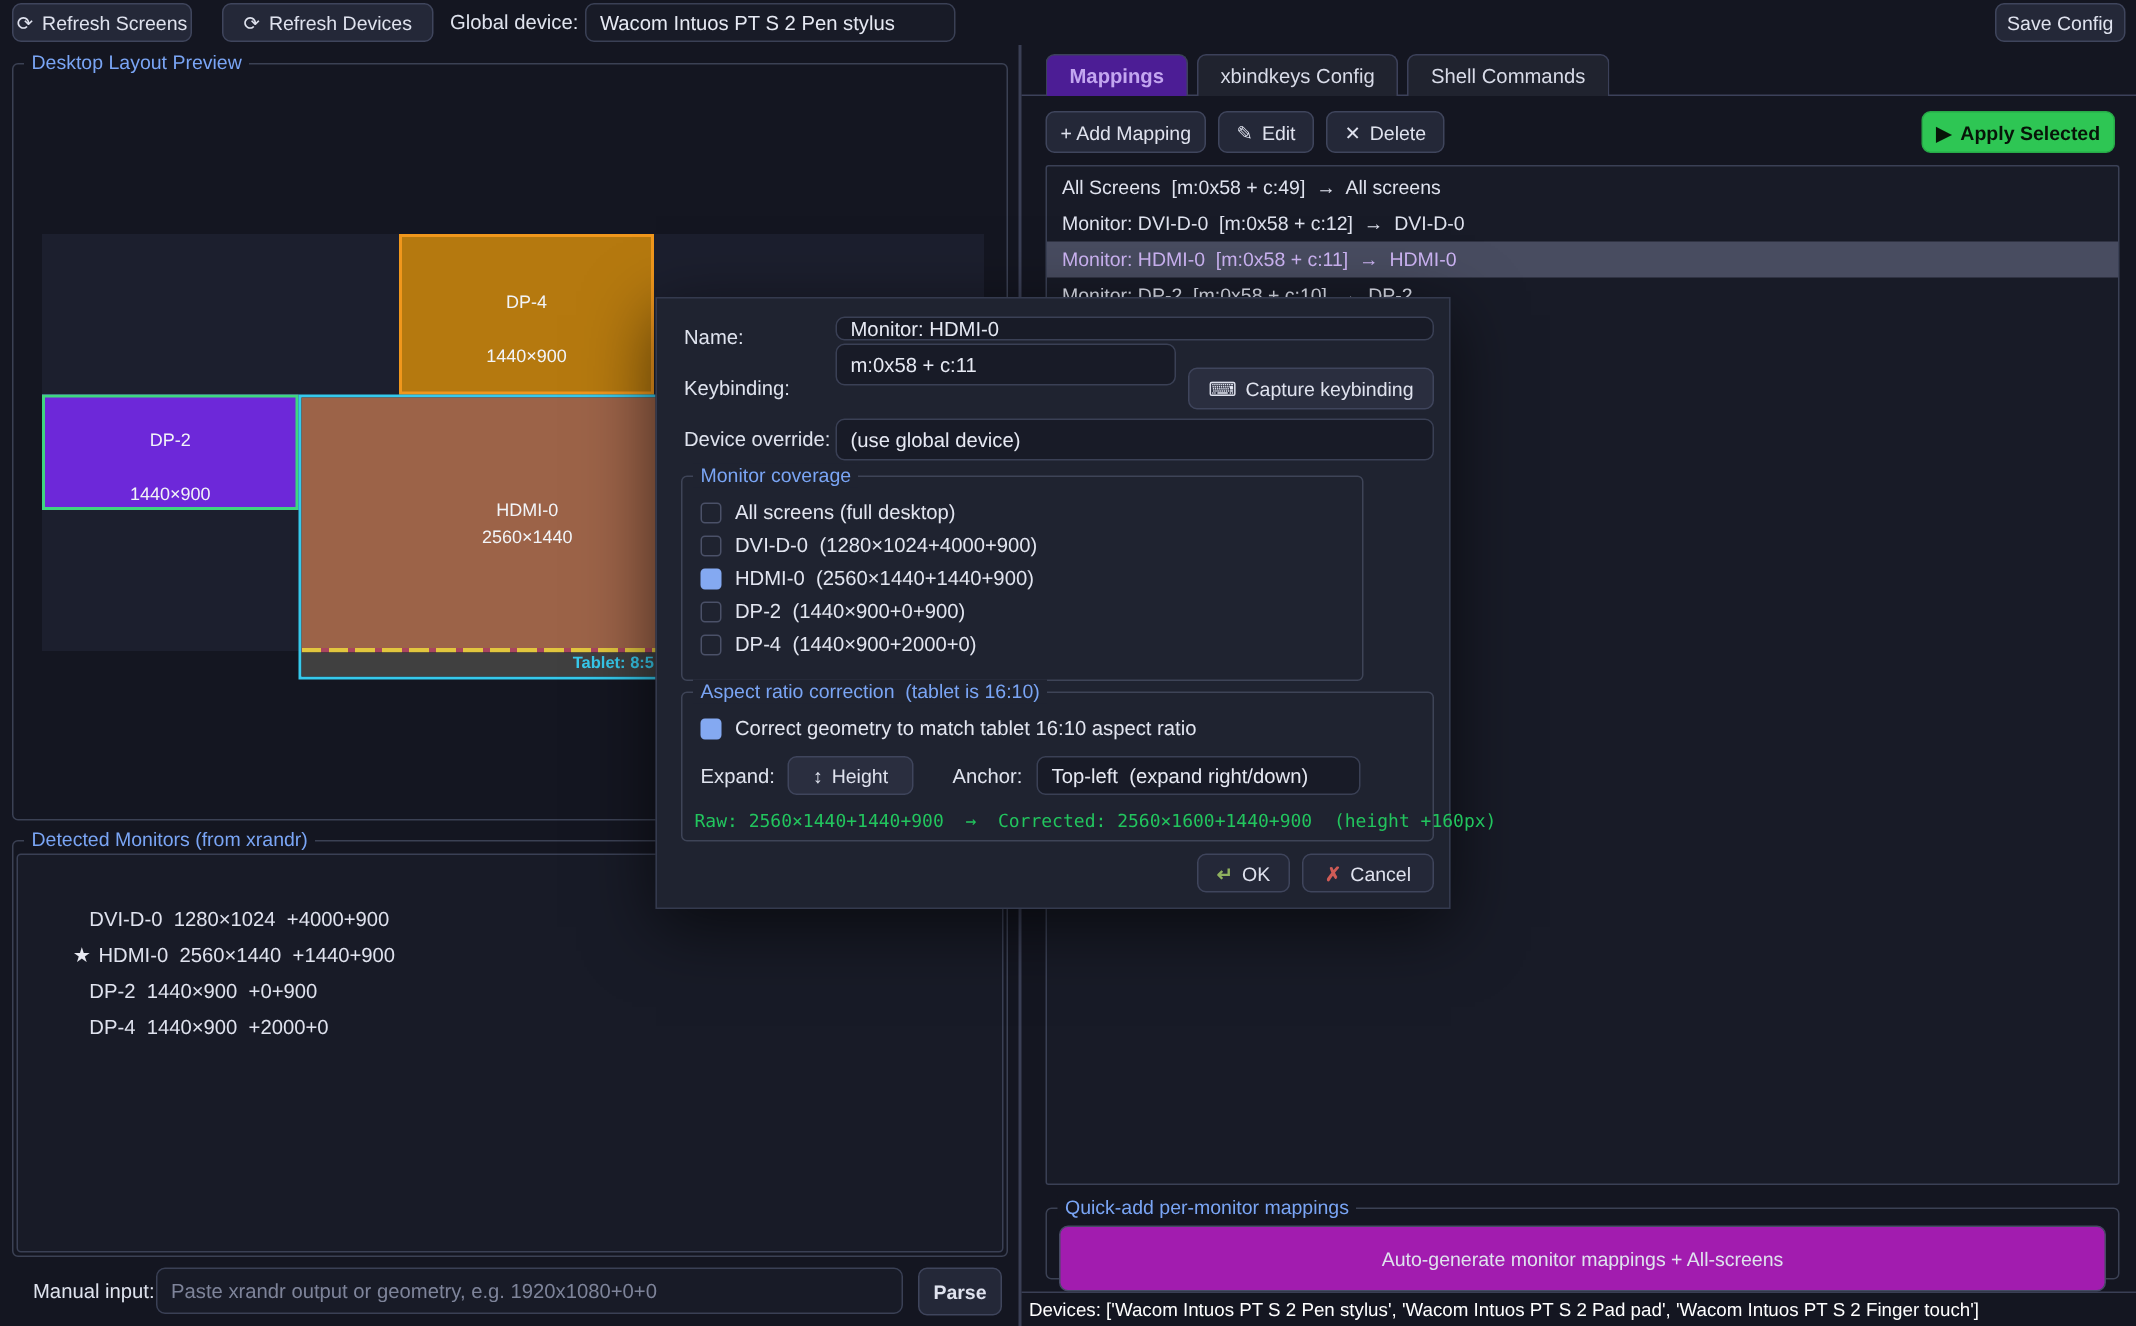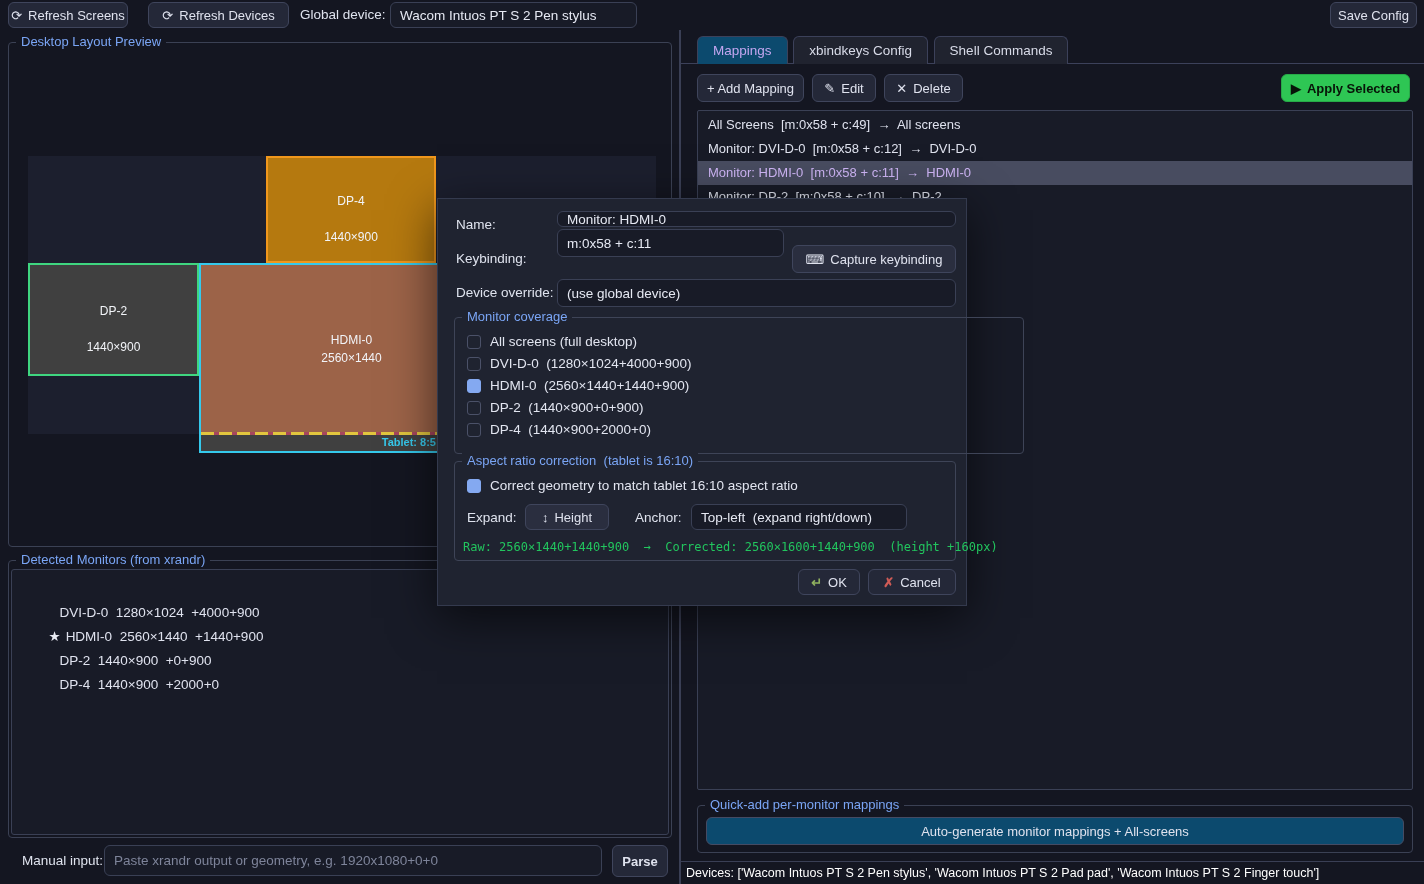--- a/index.html
+++ b/index.html
@@ -60,21 +60,21 @@
   }
   .drow .star { color:#e8eaf2; margin-right:5px; }
 
   
   .tab {
     position:relative; display:inline-block; padding:0 15px; height:28px;
     line-height:27px; font-size:13.5px; color:#d8dbe8;
     background:#20232f; border:1px solid #3c415a; border-bottom:none;
     border-radius:6px 6px 0 0; margin-right:2px; cursor:pointer;
   }
-  .tab.active { background:#0c4a6e; color:#c3a6f0; }
+  .tab.active { background:#4c1d95; color:#c3a6f0;font-weight:bold; }
 
   
   .dialog {
     position:absolute; left:437px; top:198px; width:530px; height:408px;
     background:#1f2330; border:1px solid #343a4e; 
     box-shadow:0 12px 44px rgba(0,0,0,.6); z-index:50;
   }
   .dialog .flabel { position:absolute; font-size:13.5px; color:#dfe3ee; line-height:28px; }
   .dialog .fieldset { border-color:#3e4457; }
   .dialog .legend { background:#1f2330; }
@@ -116,21 +116,21 @@
 
   <div class="abs" style="left:19px;top:113px;width:628px;height:278px;background:#1c1f2e;">
 
     <div class="mon" style="left:238px;top:0;width:170px;height:107px;background:#b5790f;border:2px solid #f0971c;">
       <div class="mlabel">
         <span>DP-4</span><br>
         <span>1440×900</span>
       </div>
     </div>
 
-    <div class="mon" style="left:0;top:107px;width:171px;height:113px;background:#404040;border:2px solid #3fd680;">
+    <div class="mon" style="left:0;top:107px;width:171px;height:77px;background:#6d28d9;border:2px solid #3fd680;">
       <div class="mlabel">
         <span>DP-2</span><br>
         <span>1440×900</span>
       </div>
     </div>
 
     <div class="abs" style="left:476px;top:107px;width:152px;height:122px;background:#6d5aa8;border:2px solid #a78bfa;display:flex;align-items:center;justify-content:center;text-align:center;font-size:12px;color:#f2f4f8;line-height:1.5;">
       <div class="mlabel">
         <span>DVI-D-0</span><br>
         <span>1280×1024</span>
@@ -212,21 +212,21 @@
 
 <div class="abs" style="left:697px;top:110px;width:716px;height:680px;background:#181b27;border:1px solid #3a4055;border-radius:2px;padding-top:2px;">
   <div class="lrow">All Screens  [m:0x58 + c:49]  →  All screens</div>
   <div class="lrow">Monitor: DVI-D-0  [m:0x58 + c:12]  →  DVI-D-0</div>
   <div class="lrow selected">Monitor: HDMI-0  [m:0x58 + c:11]  →  HDMI-0</div>
   <div class="lrow">Monitor: DP-2  [m:0x58 + c:10]  →  DP-2</div>
 </div>
 
 <div class="fieldset" style="left:697px;top:805px;width:716px;height:48px;">
   <div class="legend">Quick-add per-monitor mappings</div>
-  <div class="btn abs" style="left:8px;top:11px;right:8px;height:28px;background:#0c4a6e;border-color:#454b63;">
+  <div class="btn abs" style="left:8px;top:11px;right:8px;height:44px;background:#a21caf;border-color:#454b63;">
     <span>Auto-generate monitor mappings + All-screens</span>
   </div>
 </div>
 
 <div class="statusbar">Devices: ['Wacom Intuos PT S 2 Pen stylus', 'Wacom Intuos PT S 2 Pad pad', 'Wacom Intuos PT S 2 Finger touch']</div>
 
 <div class="dialog">
 
   <span class="flabel" style="left:18px;top:12px;">Name:</span>
   <div class="abs" style="left:119px;top:12px;width:399px;height:16px;">
@@ -240,21 +240,21 @@
   <div class="btn abs" style="left:354px;top:46px;width:164px;height:28px;background:#2a2e3f;">
     <span class="ic">⌨</span>
     <span>Capture keybinding</span>
   </div>
 
   <span class="flabel" style="left:18px;top:80px;">Device override:</span>
   <div class="abs" style="left:119px;top:80px;width:399px;height:28px;">
     <input class="input" value="(use global device)" style="">
   </div>
 
-  <div class="fieldset" style="left:16px;top:118px;width:570px;height:137px;text-decoration:underline;">
+  <div class="fieldset" style="left:16px;top:118px;width:455px;height:137px;text-decoration:underline;">
     <div class="legend">Monitor coverage</div>
     <div class="cbrow" style="left:12px;top:16px;">
       <span class="cb"></span>
       <span>All screens (full desktop)</span>
     </div>
     <div class="cbrow" style="left:12px;top:38px;">
       <span class="cb"></span>
       <span>DVI-D-0  (1280×1024+4000+900)</span>
     </div>
     <div class="cbrow" style="left:12px;top:60px;">

